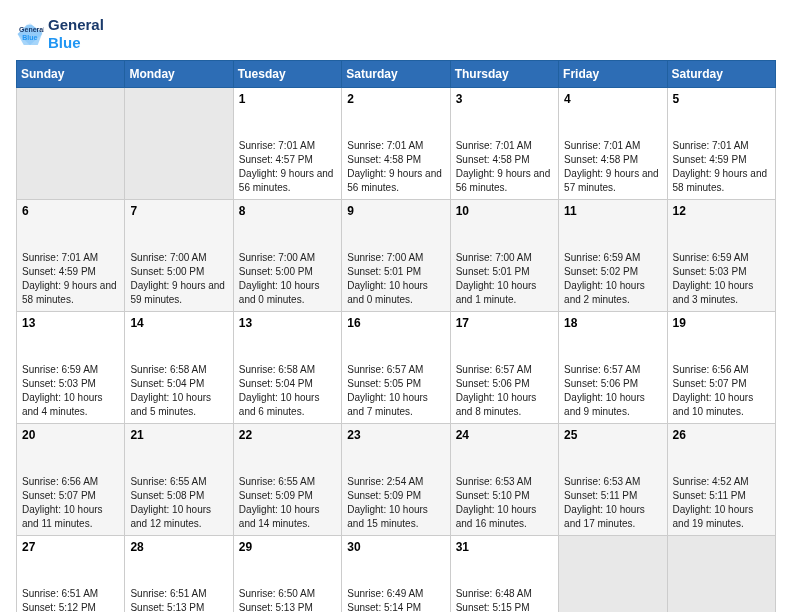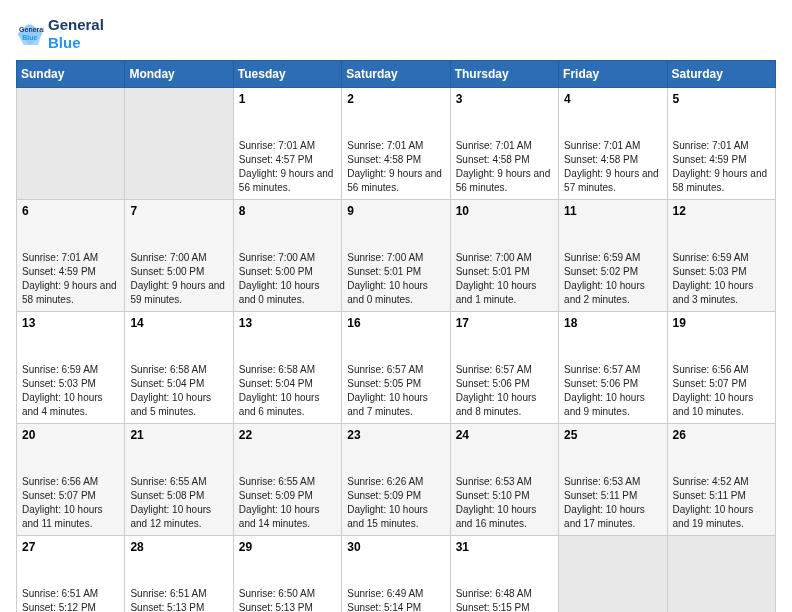--- a/index.html
+++ b/index.html
@@ -262,21 +262,21 @@
 Daylight: 10 hours and 12 minutes.</div>
         </td>
         <td>
           <span class="day-number">22</span>
           <div class="day-info">Sunrise: 6:55 AM
 Sunset: 5:09 PM
 Daylight: 10 hours and 14 minutes.</div>
         </td>
         <td>
           <span class="day-number">23</span>
-          <div class="day-info">Sunrise: 6:26 AM
+          <div class="day-info">Sunrise: 2:54 AM
 Sunset: 5:09 PM
 Daylight: 10 hours and 15 minutes.</div>
         </td>
         <td>
           <span class="day-number">24</span>
           <div class="day-info">Sunrise: 6:53 AM
 Sunset: 5:10 PM
 Daylight: 10 hours and 16 minutes.</div>
         </td>
         <td>

